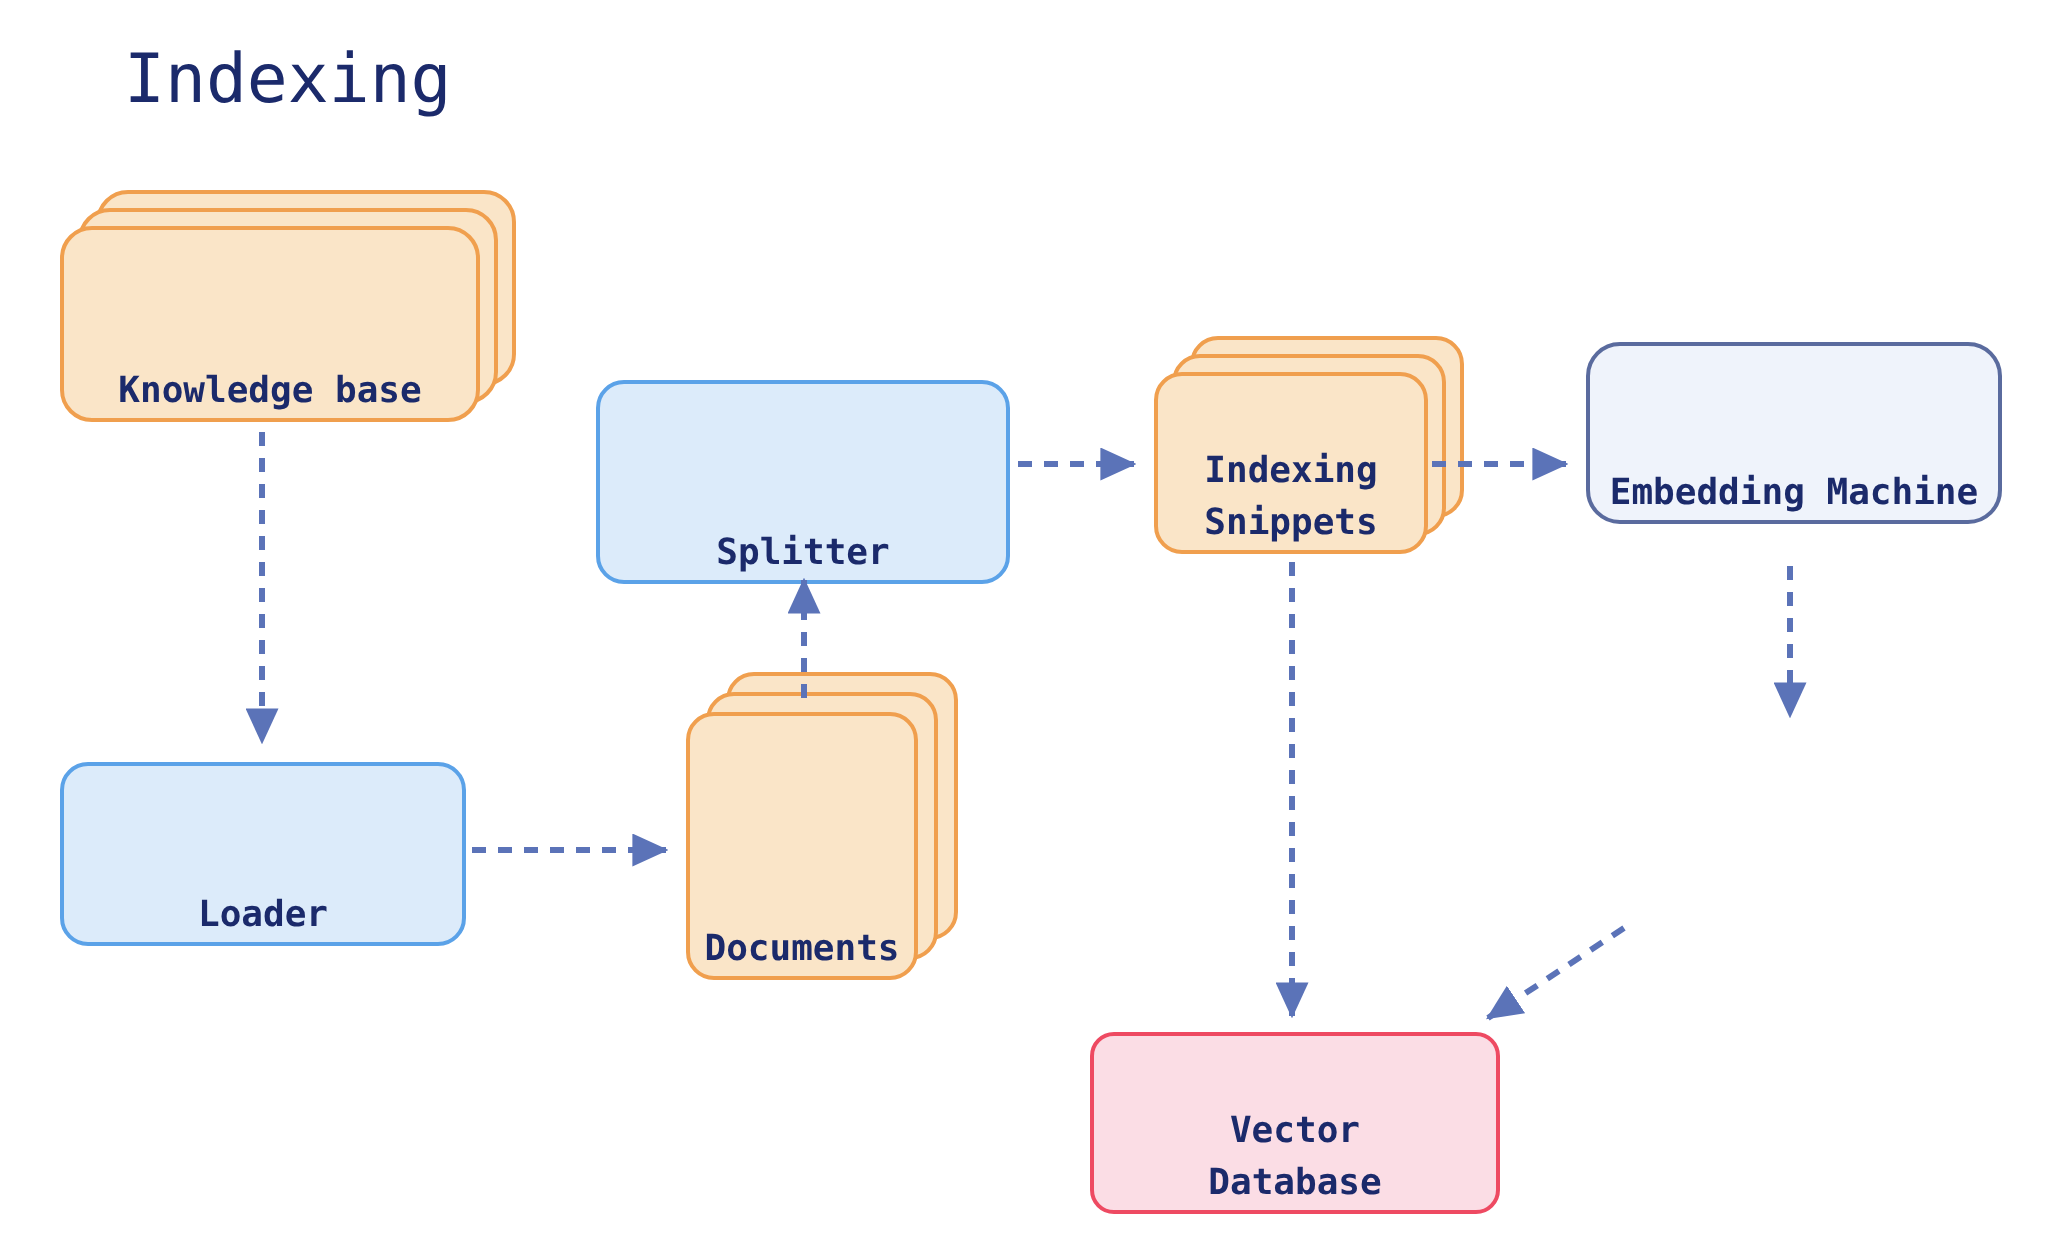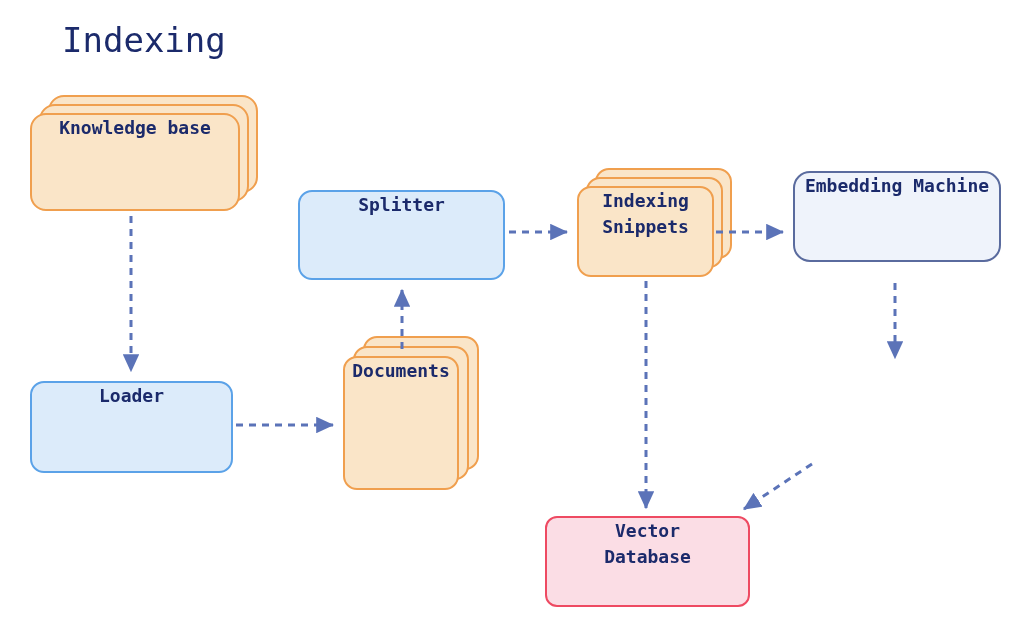--- a/index.html
+++ b/index.html
@@ -17,21 +17,21 @@
   }
   .diagram-title{
     position:absolute;left:62px;top:20px;font-size:34px;font-weight:normal;
     color:var(--c-text);letter-spacing:0px;
   }
   .node{position:absolute;}
   .card{
     position:absolute;inset:0;border:2px solid;border-radius:14px;background:#fff;
     box-sizing:border-box;
   }
-  .front{z-index:1;display:flex;align-items:flex-start;justify-content:center;text-align:center;}
+  .front{z-index:1;display:flex;align-items:flex-end;justify-content:center;text-align:center;}
   .label{
     color:var(--c-text);font-size:18px;font-weight:bold;line-height:1.45;
     white-space:pre-line;padding:0 8px;
   }
   .orange .card{background:var(--c-orange-fill);border-color:var(--c-orange-border);}
   .blue   .card{background:var(--c-blue-fill);  border-color:var(--c-blue-border);}
   .slate  .card{background:var(--c-slate-fill); border-color:var(--c-slate-border);border-radius:17px;}
   .purple .card{background:var(--c-purple-fill);border-color:var(--c-purple-border);border-radius:12px;}
   .red    .card{background:var(--c-pink-fill);  border-color:var(--c-red-border);border-radius:12px;}
   .kb .card{border-radius:16px;}
@@ -67,21 +67,21 @@
   </div>
 
   <div class="node orange" style="left:343px;top:356px;width:116px;height:134px;">
     <div class="card l2 off10"></div>
     <div class="card l1 off10"></div>
     <div class="card front">
       <span class="label">Documents</span>
     </div>
   </div>
 
-  <div class="node blue" style="left:298px;top:190px;width:207px;height:90px;">
+  <div class="node blue" style="left:298px;top:190px;width:207px;height:102px;">
     <div class="card front">
       <span class="label">Splitter</span>
     </div>
   </div>
 
   <div class="node orange" style="left:577px;top:186px;width:137px;height:91px;">
     <div class="card l2"></div>
     <div class="card l1"></div>
     <div class="card front">
       <span class="label">Indexing

